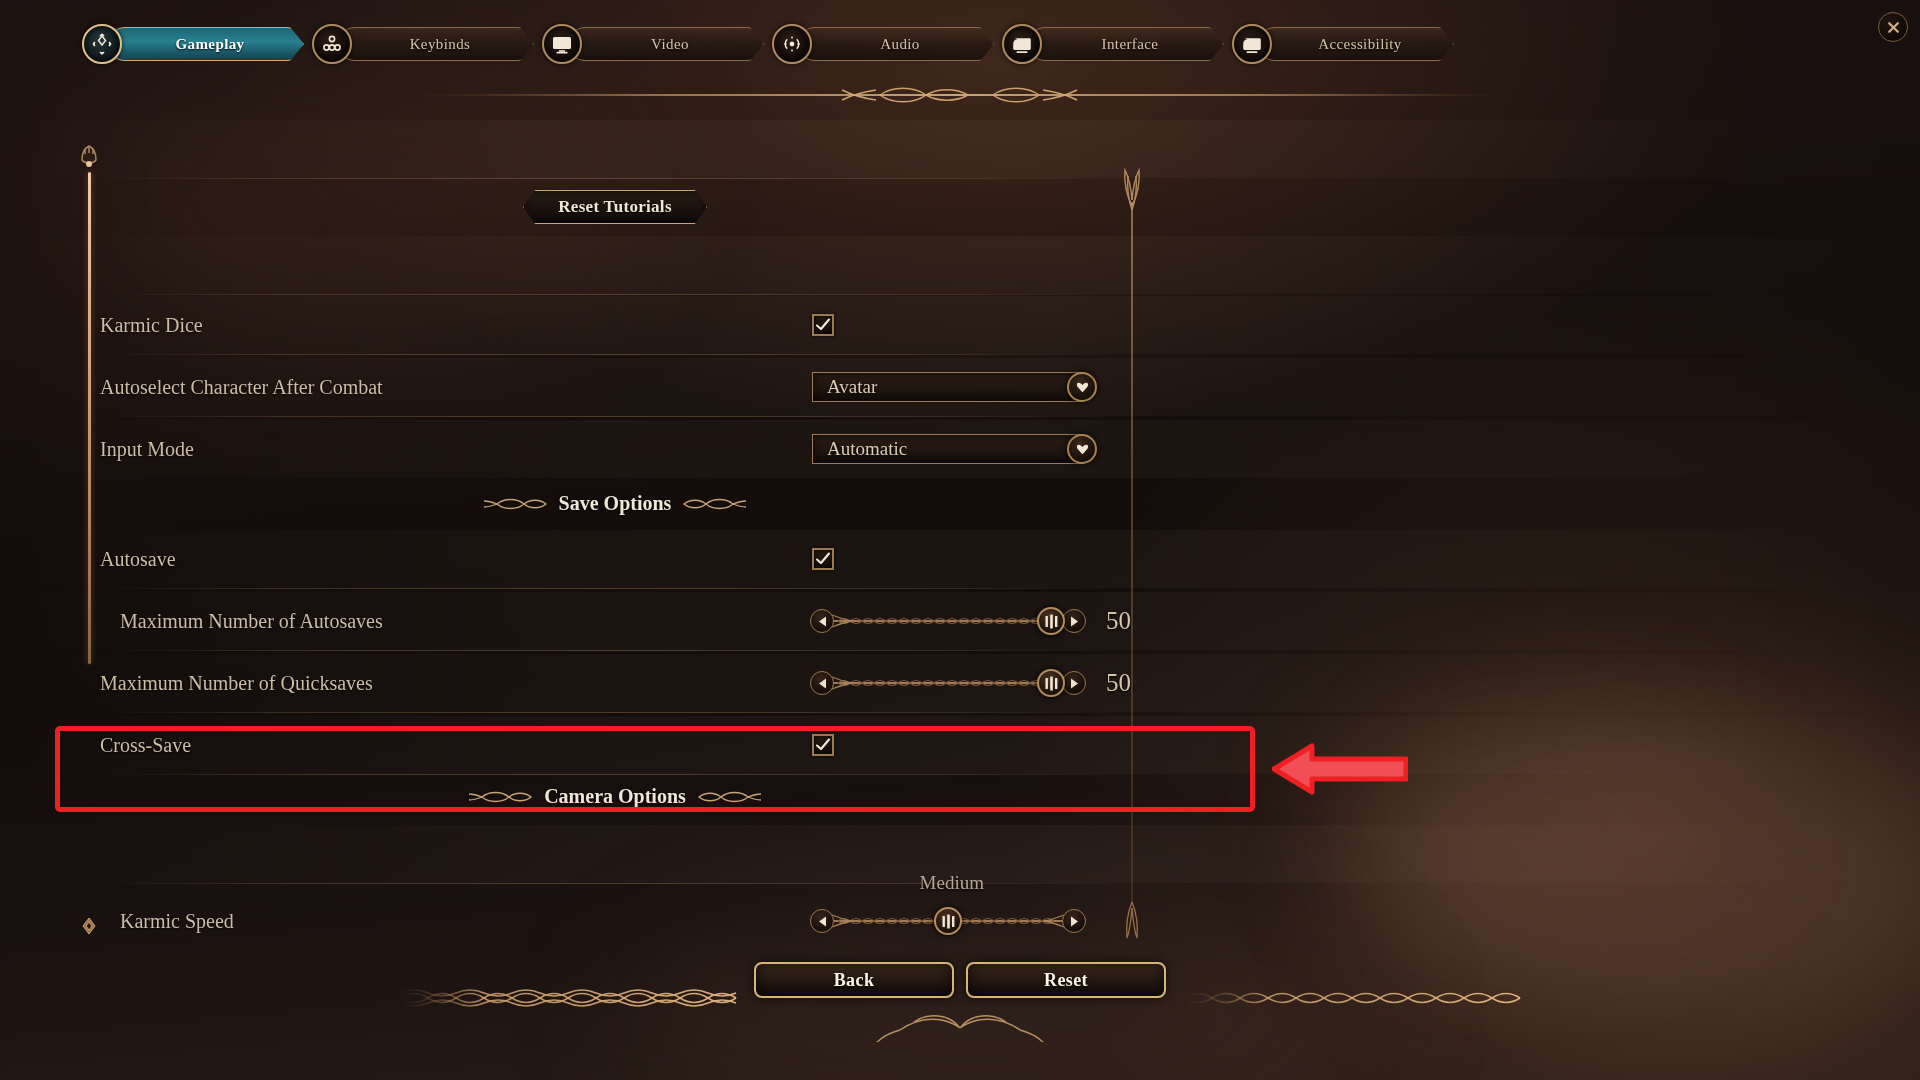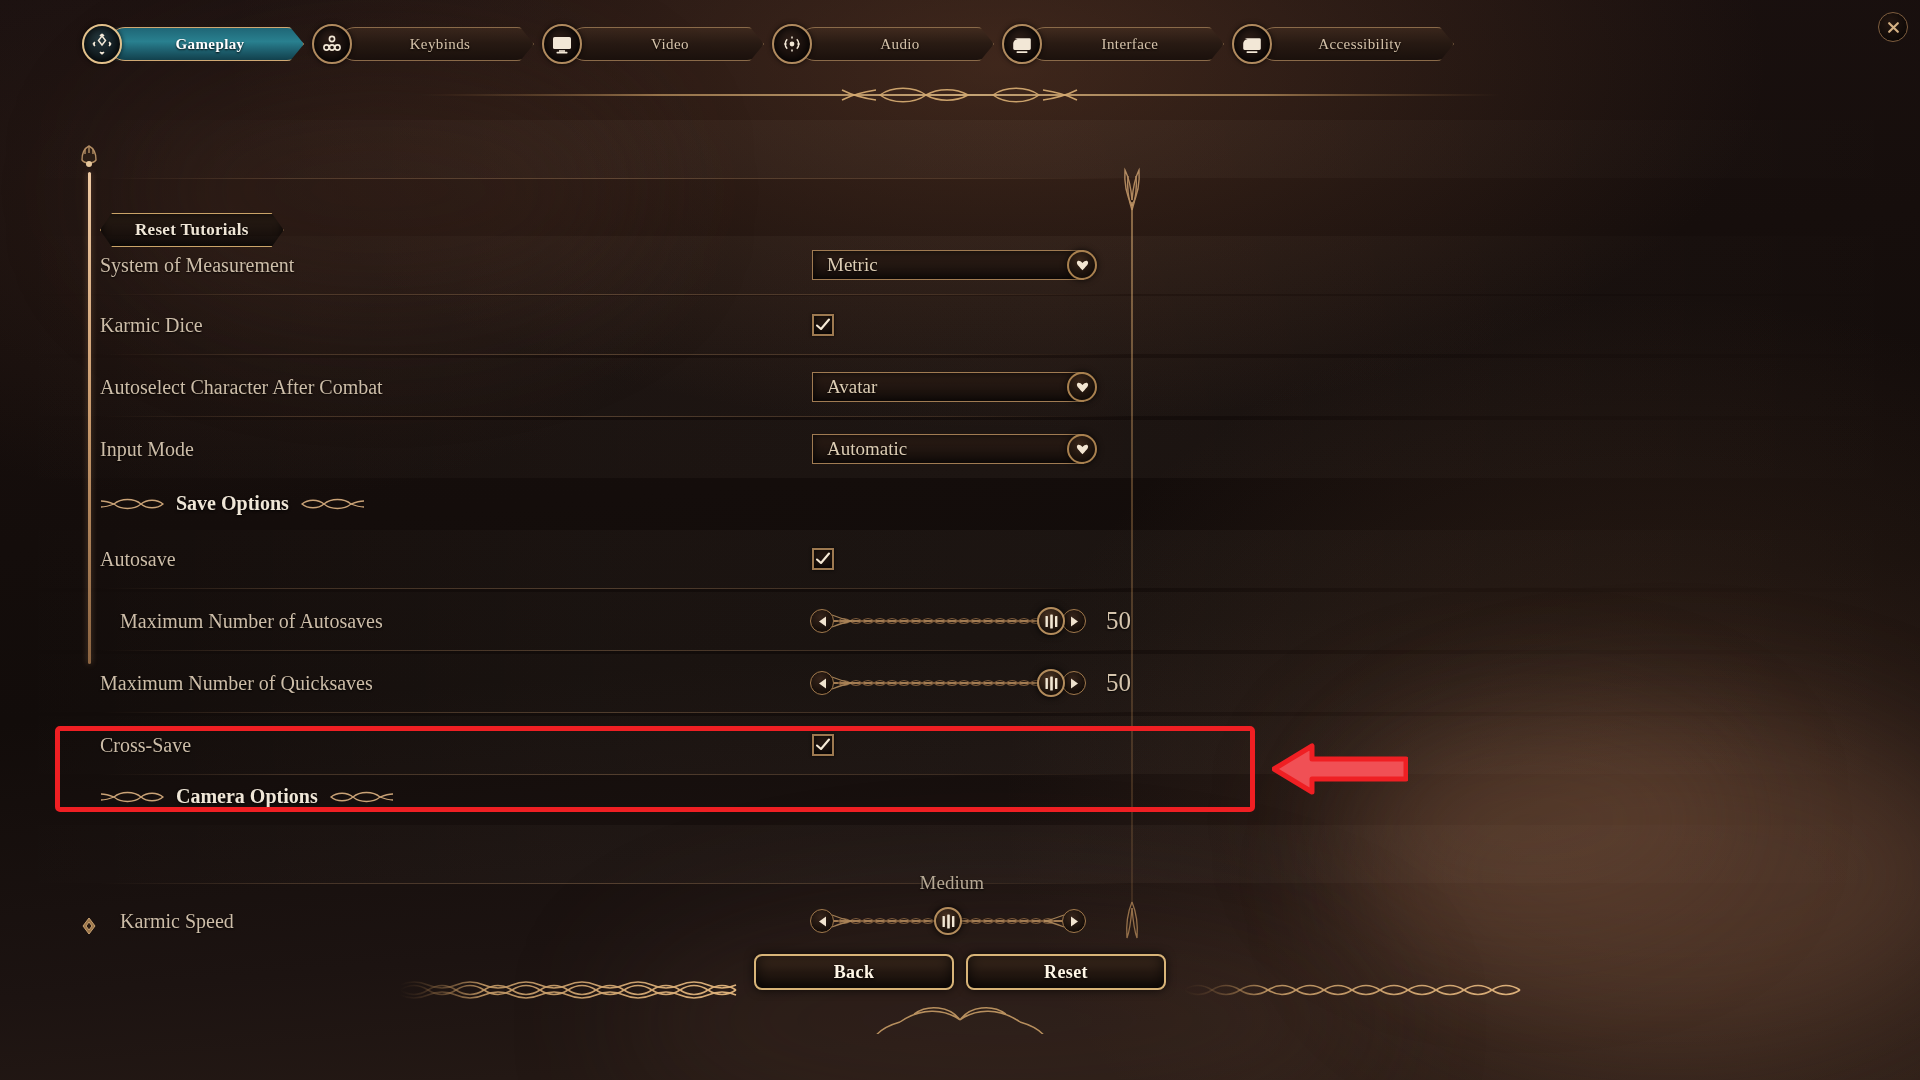--- a/index.html
+++ b/index.html
@@ -257,21 +257,21 @@
     letter-spacing: 0.3px;
     text-shadow: 0 1px 2px rgba(0,0,0,0.95);
     cursor: pointer;
     clip-path: polygon(12px 0%, calc(100% - 12px) 0%, 100% 50%, calc(100% - 12px) 100%, 12px 100%, 0% 50%);
   }
 
   
   .section-head {
     position: absolute;
     left: 100px; width: 1030px;
-    display: flex; align-items: center; justify-content: flex-start;
+    display: flex; align-items: center; justify-content: center;
     gap: 2px;
   }
   .section-head .sh-text {
     font-size: 20px;
     font-weight: bold;
     color: #efe6d7;
     text-shadow: 0 1px 3px rgba(0,0,0,0.95);
     white-space: nowrap;
   }
 
@@ -283,21 +283,21 @@
     background: linear-gradient(180deg, #f0cba4, #c99a6c 50%, #8a6340);
     border-radius: 2px;
     box-shadow: 0 0 6px rgba(220,170,120,0.35);
     cursor: grab;
   }
 
   
   .vdivider { position: absolute; left: 1120px; top: 166px; width: 24px; height: 780px; }
 
   
-  .bottombar { position: absolute; left: 0; bottom: 46px; width: 1920px; height: 96px; }
+  .bottombar { position: absolute; left: 0; bottom: 38px; width: 1920px; height: 96px; }
   .btn-main {
     position: absolute;
     bottom: 44px;
     width: 200px; height: 36px;
     border: 2px solid #d8b478;
     border-radius: 8px;
     background: linear-gradient(180deg, rgba(66,46,32,0.95) 0%, rgba(36,24,17,0.97) 50%, rgba(20,13,9,0.98) 100%);
     box-shadow: 0 0 10px rgba(0,0,0,0.7), inset 0 0 14px rgba(0,0,0,0.75);
     color: #fff6e6;
     font-size: 18px;
@@ -488,38 +488,25 @@
         <path d="M12 736 C17 748 18 760 17 772 C14 764 13 754 12 742"></path>
       </g>
     </svg>
   </div>
 
   <div class="content">
 
     <div class="row-band" style="top:0px;"></div>
     <div class="row-sep" style="top:58px;"></div>
 
-    <div class="row" style="top:58px; width:1030px;margin-top:23px;">
+    <div class="row" style="top:58px; justify-content:center; width:1030px;">
       <div class="btn-ornate">Reset Tutorials</div>
     </div>
 
     <div class="row-band" style="top:116px;"></div>
-    <div class="row" style="top:116px;">
-      <span class="label">System of Measurement</span>
-      <div class="ctl">
-        <div class="dropdown">
-          <span class="dd-value">Metric</span>
-          <span class="dd-arrow">
-            <svg width="13" height="11" viewBox="0 0 13 11" fill="#f3e6d2">
-              <path d="M6.5 10.2 C4 7.2 0.6 4.6 0.9 2.4 C1.2 0.3 4 0.2 6.5 3 C9 0.2 11.8 0.3 12.1 2.4 C12.4 4.6 9 7.2 6.5 10.2 Z"></path>
-            </svg>
-          </span>
-        </div>
-      </div>
-    </div>
     <div class="row-sep" style="top:174px;"></div>
 
     <div class="row-band" style="top:176px;"></div>
     <div class="row" style="top:176px;">
       <span class="label">Karmic Dice</span>
       <div class="ctl">
         <div class="checkbox">
           <svg class="tick" viewBox="0 0 16 16">
             <path d="M2 8.5 L6 12 L14 2.5" fill="none" stroke="#f6ead6" stroke-width="2.1" stroke-linecap="round" stroke-linejoin="round"></path>
           </svg>

